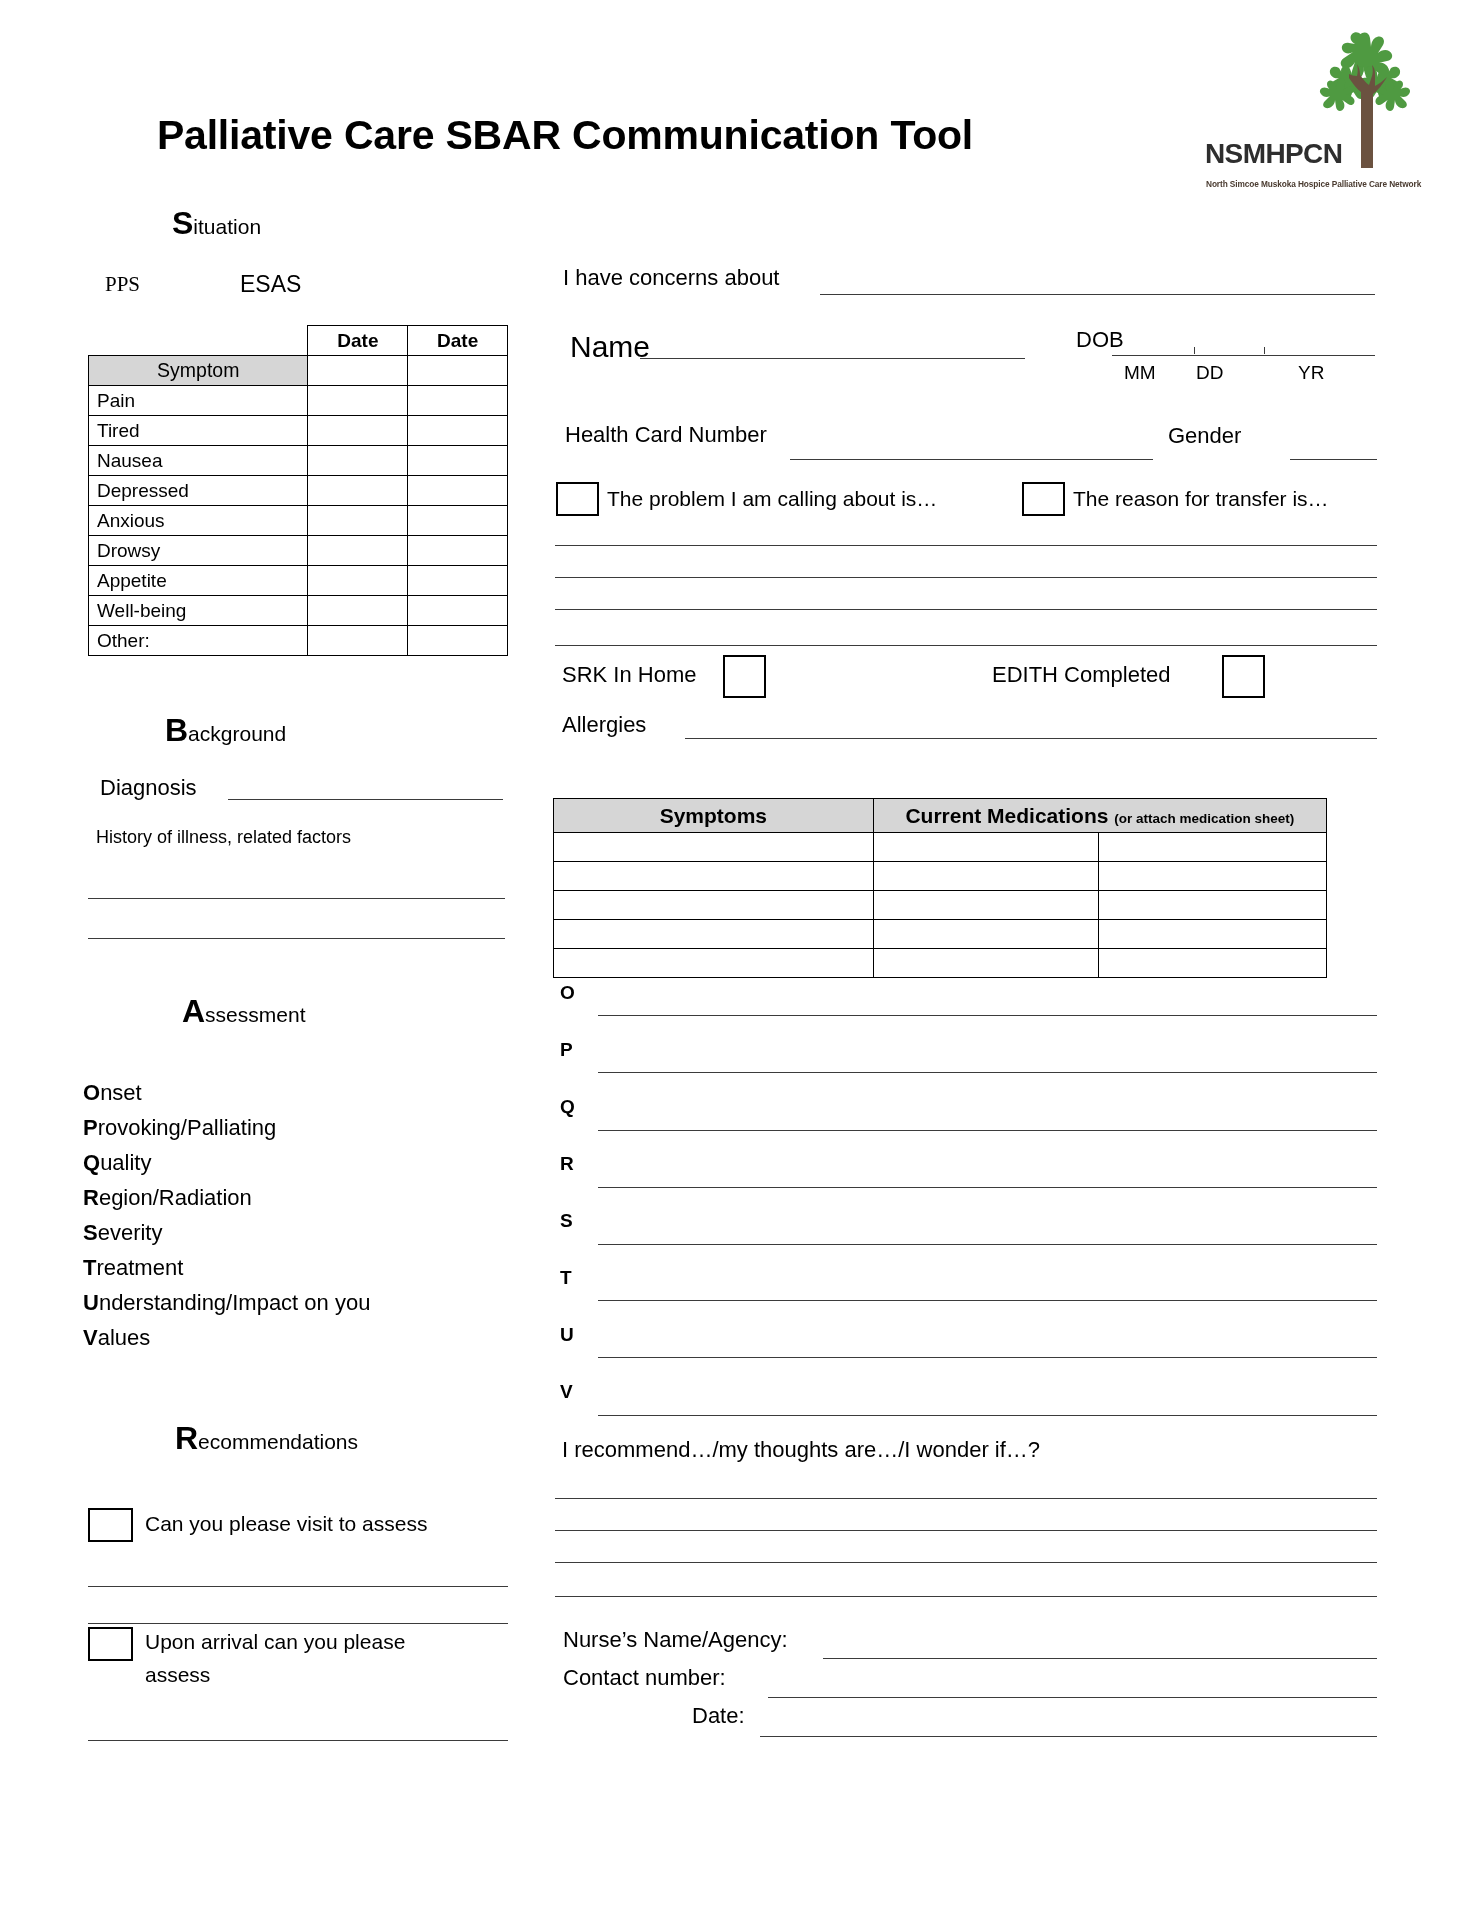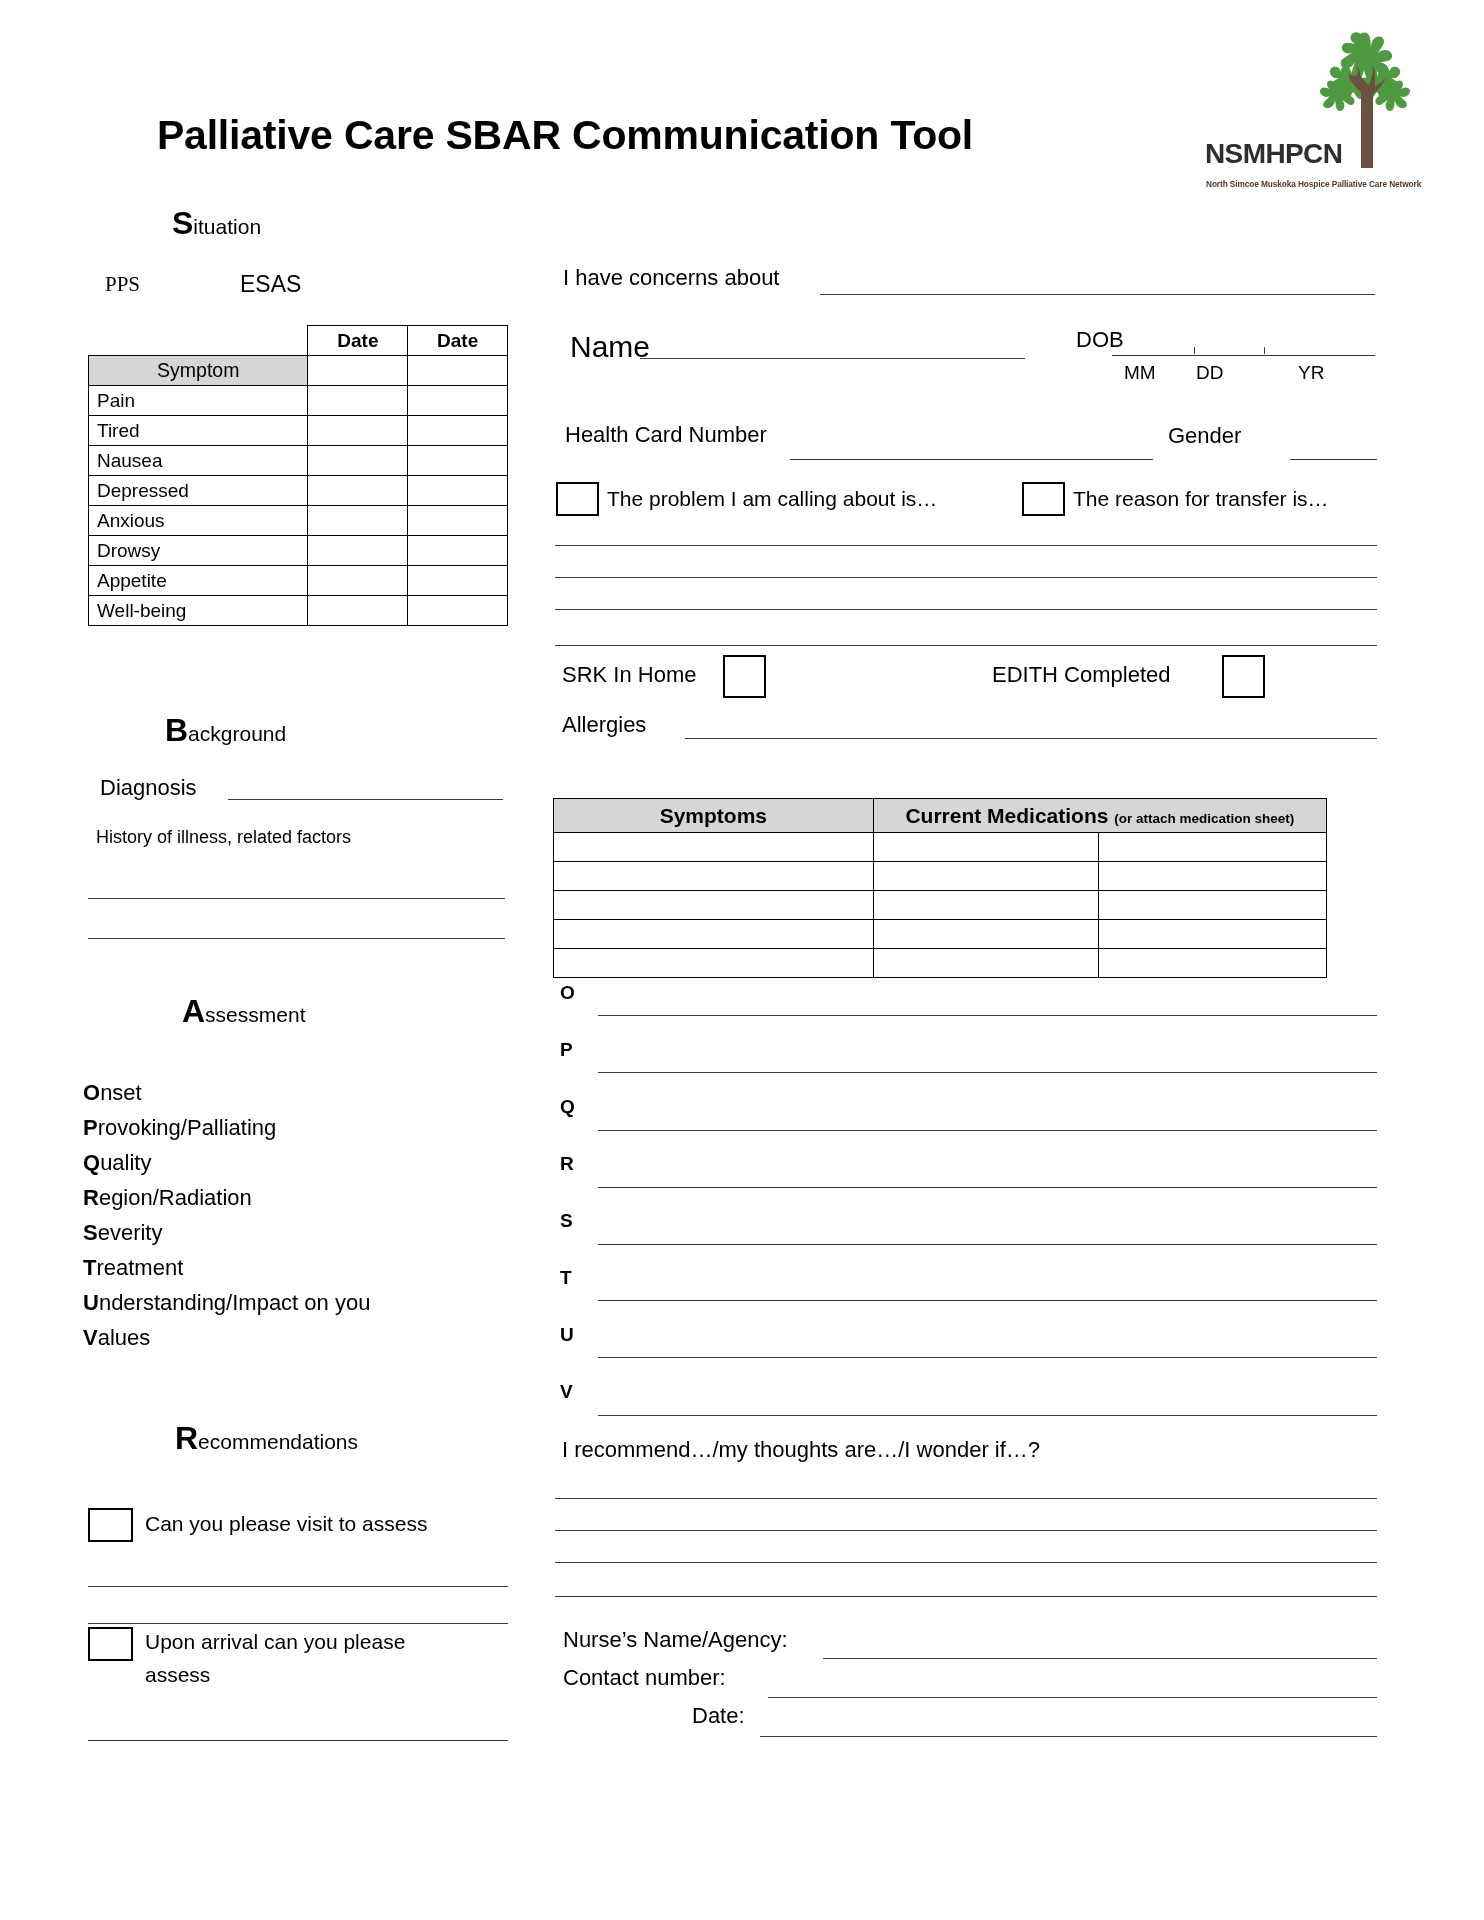--- a/index.html
+++ b/index.html
@@ -254,20 +254,25 @@
     <tr>
       <td>Appetite</td>
       <td></td>
           <td></td>
     </tr>
     <tr>
       <td>Well-being</td>
       <td></td>
           <td></td>
     </tr>
+    <tr>
+      <td>Other:</td>
+      <td></td>
+          <td></td>
+    </tr>
   </tbody>
     </table>
 
   <div class="sec-head" style="left:165px; top:712px;">
     <span class="cap">B</span><span class="rest">ackground</span>
   </div>
 
   <div class="lbl" style="left:100px; top:775px; font-size:22px;">Diagnosis</div>
   <div class="rule" style="left:228px; top:799px; width:275px;"></div>
 

